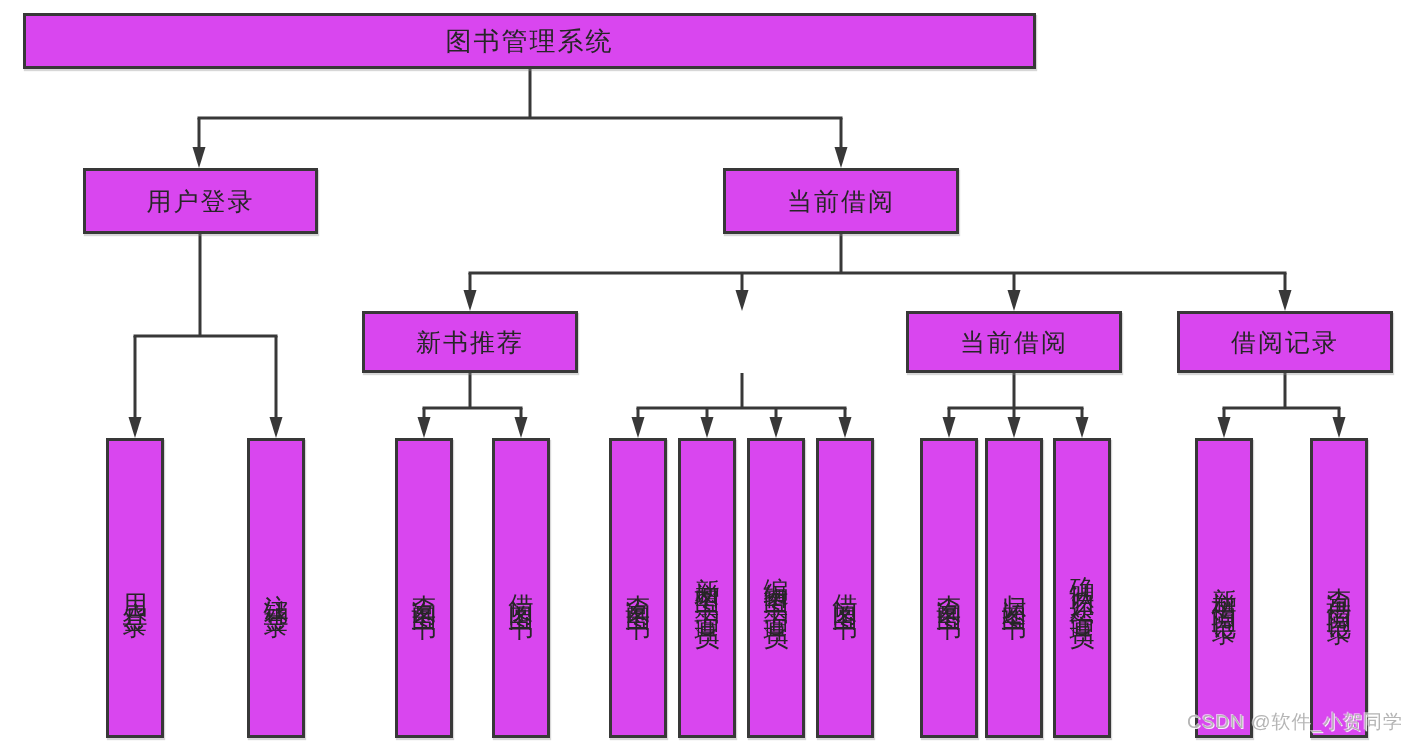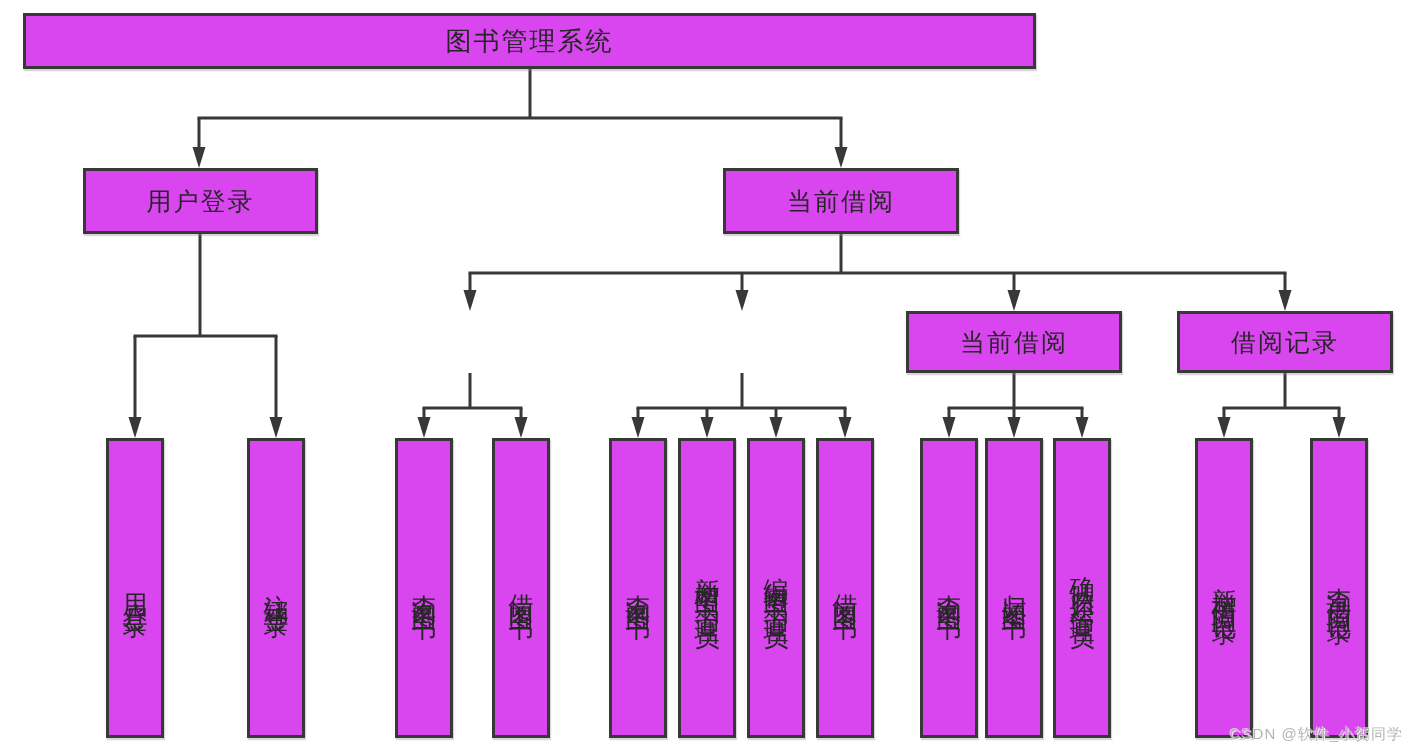--- a/index.html
+++ b/index.html
@@ -43,22 +43,22 @@
   .node.v .lbl {
     writing-mode: vertical-rl;
     text-orientation: mixed;
     letter-spacing: 7px;
     line-height: 1;
   }
   .node.root .lbl { font-size: 26px; }
   .watermark {
     position: absolute;
     right: 2px;
-    bottom: 3px;
-    font-size: 15px;
+    bottom: 12px;
+    font-size: 19px;
     letter-spacing: 1px;
     color: var(--watermark);
     text-shadow: 1px 1px 0 rgba(255,255,255,0.9), -1px -1px 0 rgba(255,255,255,0.6);
     white-space: nowrap;
     z-index: 5;
   }
 </style>
 </head>
 <body>
 
@@ -134,20 +134,23 @@
     <span class="lbl">图书管理系统</span>
   </div>
 
   <div class="node h" style="left:83px;top:168px;width:235px;height:66px">
     <span class="lbl">用户登录</span>
   </div>
   <div class="node h" style="left:723px;top:168px;width:236px;height:66px">
     <span class="lbl">当前借阅</span>
   </div>
 
+  <div class="node h" style="left:362px;top:311px;width:216px;height:62px">
+    <span class="lbl">新书推荐</span>
+  </div>
   <div class="node h" style="left:1177px;top:311px;width:216px;height:62px">
     <span class="lbl">借阅记录</span>
   </div>
   <div class="node h" style="left:906px;top:311px;width:216px;height:62px">
     <span class="lbl">当前借阅</span>
   </div>
 
   <div class="node v" style="left:106px;top:438px;width:58px;height:300px">
     <span class="lbl">用户登录</span>
   </div>

